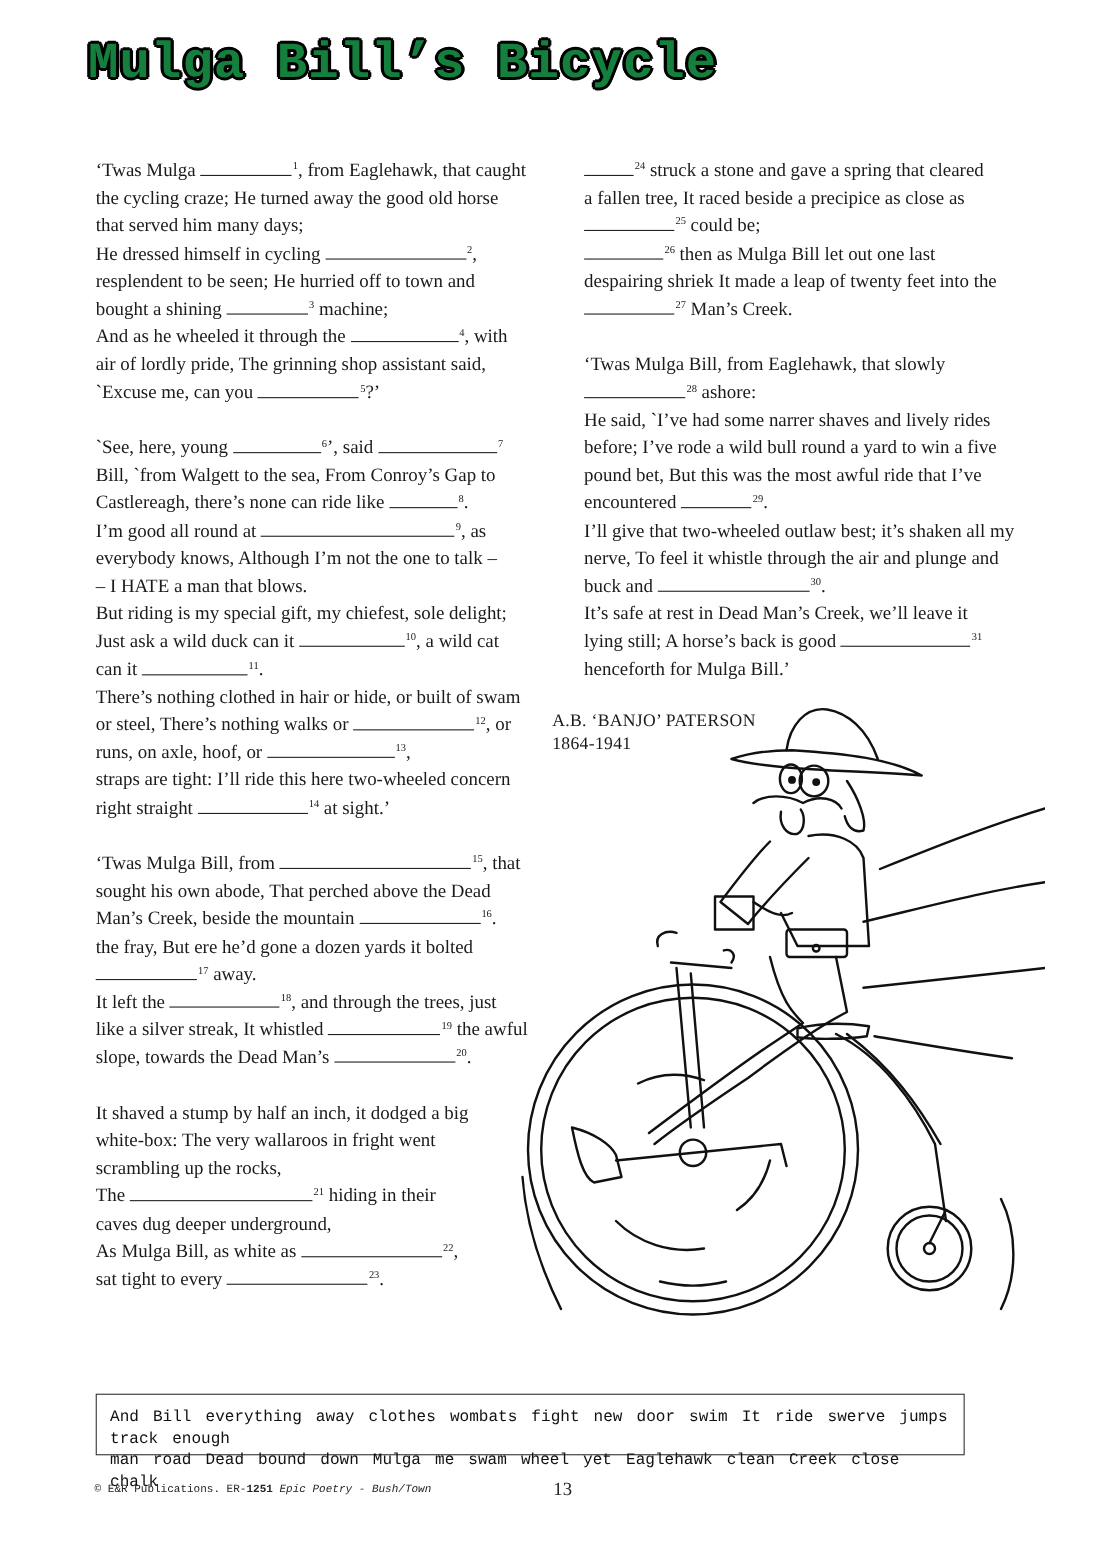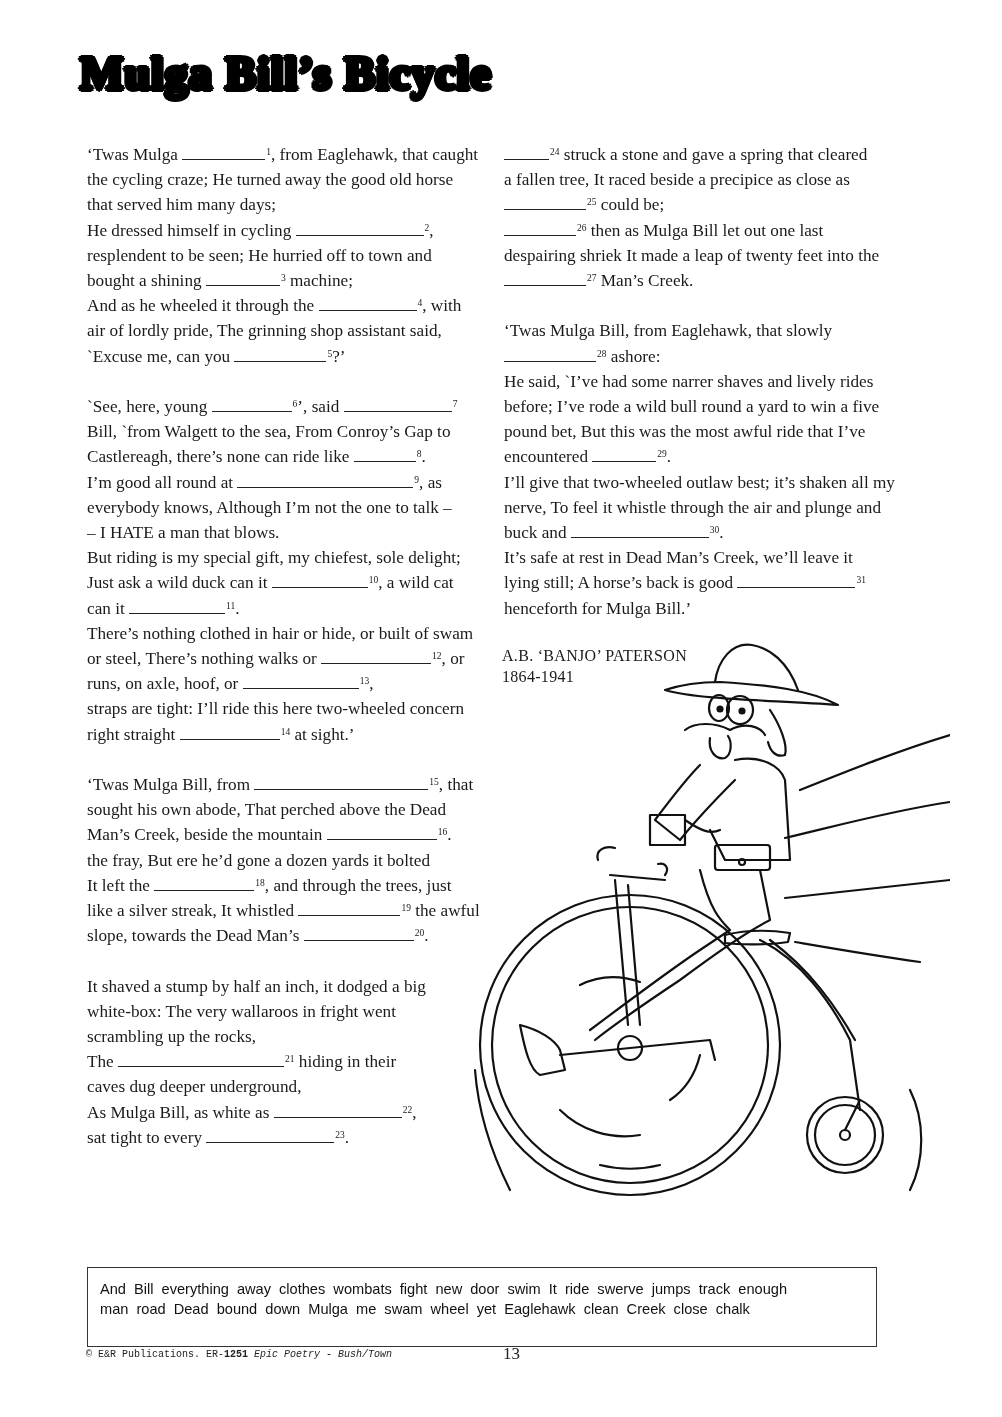--- a/index.html
+++ b/index.html
@@ -1,38 +1,38 @@
 <!DOCTYPE html>
 <html><head>
 <meta charset="utf-8">
 <style>
   html, body { margin:0; padding:0; background:#ffffff; }
   body { width:1002px; height:1417px; position:relative; overflow:hidden; font-family:"Liberation Serif", "DejaVu Serif", serif; color:#1a1a1a; }
   .title {
-    position:absolute; left:80px; top:44px;
-    font-family:Liberation Serif, serif; font-weight:bold; font-size:46px; letter-spacing:1px;
-    color:#000000;
+    position:absolute; left:80px; top:28px;
+    font-family:Liberation Mono, monospace; font-weight:bold; font-size:46px; letter-spacing:1px;
+    color:#15803d;
     -webkit-text-stroke: 2.5px #000;
     text-shadow: 0 0 0 #000, 2px 2px 0 #000, -2px -2px 0 #000, 2px -2px 0 #000, -2px 2px 0 #000, 0 3px 0 #000, 3px 0 0 #000, 0 -3px 0 #000, -3px 0 0 #000;
     paint-order: stroke fill;
     line-height:60px;
   }
   .col { position:absolute; font-size:17.2px; line-height:25.2px; }
   .col.left { left:87px; top:142px; width:420px; }
-  .col.right { left:504px; top:142px; width:420px; }
+  .col.right { left:531px; top:142px; width:420px; }
   .stanza { margin-bottom:25.2px; }
   .line { white-space:nowrap; }
   .blank { display:inline-block; border-bottom:1.2px solid #222; height:14px; vertical-align:baseline; }
   sup { font-size:9.5px; vertical-align:top; position:relative; top:-2px; margin-left:1px; }
   .author { position:absolute; left:502px; top:645px; font-size:16px; line-height:21px; letter-spacing:0.3px; }
   .illus { position:absolute; left:470px; top:630px; width:480px; height:620px; }
   .wordbox {
-    position:absolute; left:87px; top:1267px; width:790px; height:80px;
+    position:absolute; left:87px; top:1267px; width:790px; height:56px;
     border:1.6px solid #333; box-sizing:border-box; padding:12px 14px 0 12px;
-    font-family:Liberation Sans, sans-serif; font-size:14.6px; line-height:19.5px; color:#111;
+    font-family:Liberation Mono, monospace; font-size:14.6px; line-height:19.5px; color:#111;
     word-spacing:4px;
   }
   .footer-left { position:absolute; left:86px; top:1349px; font-family:Liberation Mono, monospace; font-size:10px; color:#222; }
   .footer-left b { font-weight:bold; }
   .footer-left i { font-style:italic; }
   .page-num { position:absolute; left:503px; top:1344px; font-family:"Liberation Serif", serif; font-size:17px; color:#222; }
 </style>
 </head>
 <body>
 
@@ -64,20 +64,21 @@
       <div class="line"><span>or steel, There’s nothing walks or </span><span class="blank" style="width: 110px;"></span><sup>12</sup><span>, or</span></div>
       <div class="line"><span>runs, on axle, hoof, or </span><span class="blank" style="width: 116px;"></span><sup>13</sup><span>,</span></div>
       <div class="line"><span>straps are tight: I’ll ride this here two-wheeled concern</span></div>
       <div class="line"><span>right straight  </span><span class="blank" style="width: 100px;"></span><sup>14</sup><span> at sight.’</span></div>
     </div>
     <div class="stanza">
       <div class="line"><span>‘Twas Mulga Bill, from </span><span class="blank" style="width: 174px;"></span><sup>15</sup><span>, that</span></div>
       <div class="line"><span>sought his own abode, That perched above the Dead</span></div>
       <div class="line"><span>Man’s Creek, beside the mountain </span><span class="blank" style="width: 110px;"></span><sup>16</sup><span>.</span></div>
       <div class="line"><span>the fray, But ere he’d gone a dozen yards it bolted</span></div>
+      <div class="line"><span class="blank" style="width: 92px;"></span><sup>17</sup><span> away.</span></div>
       <div class="line"><span>It left the </span><span class="blank" style="width: 100px;"></span><sup>18</sup><span>, and through the trees, just</span></div>
       <div class="line"><span>like a silver streak, It whistled  </span><span class="blank" style="width: 102px;"></span><sup>19</sup><span> the awful</span></div>
       <div class="line"><span>slope, towards the Dead Man’s </span><span class="blank" style="width: 110px;"></span><sup>20</sup><span>.</span></div>
     </div>
     <div class="stanza">
       <div class="line"><span>It shaved a stump by half an inch, it dodged a big</span></div>
       <div class="line"><span>white-box: The very wallaroos in fright went</span></div>
       <div class="line"><span>scrambling up the rocks,</span></div>
       <div class="line"><span>The  </span><span class="blank" style="width: 166px;"></span><sup>21</sup><span> hiding in their</span></div>
       <div class="line"><span>caves dug deeper underground,</span></div>

